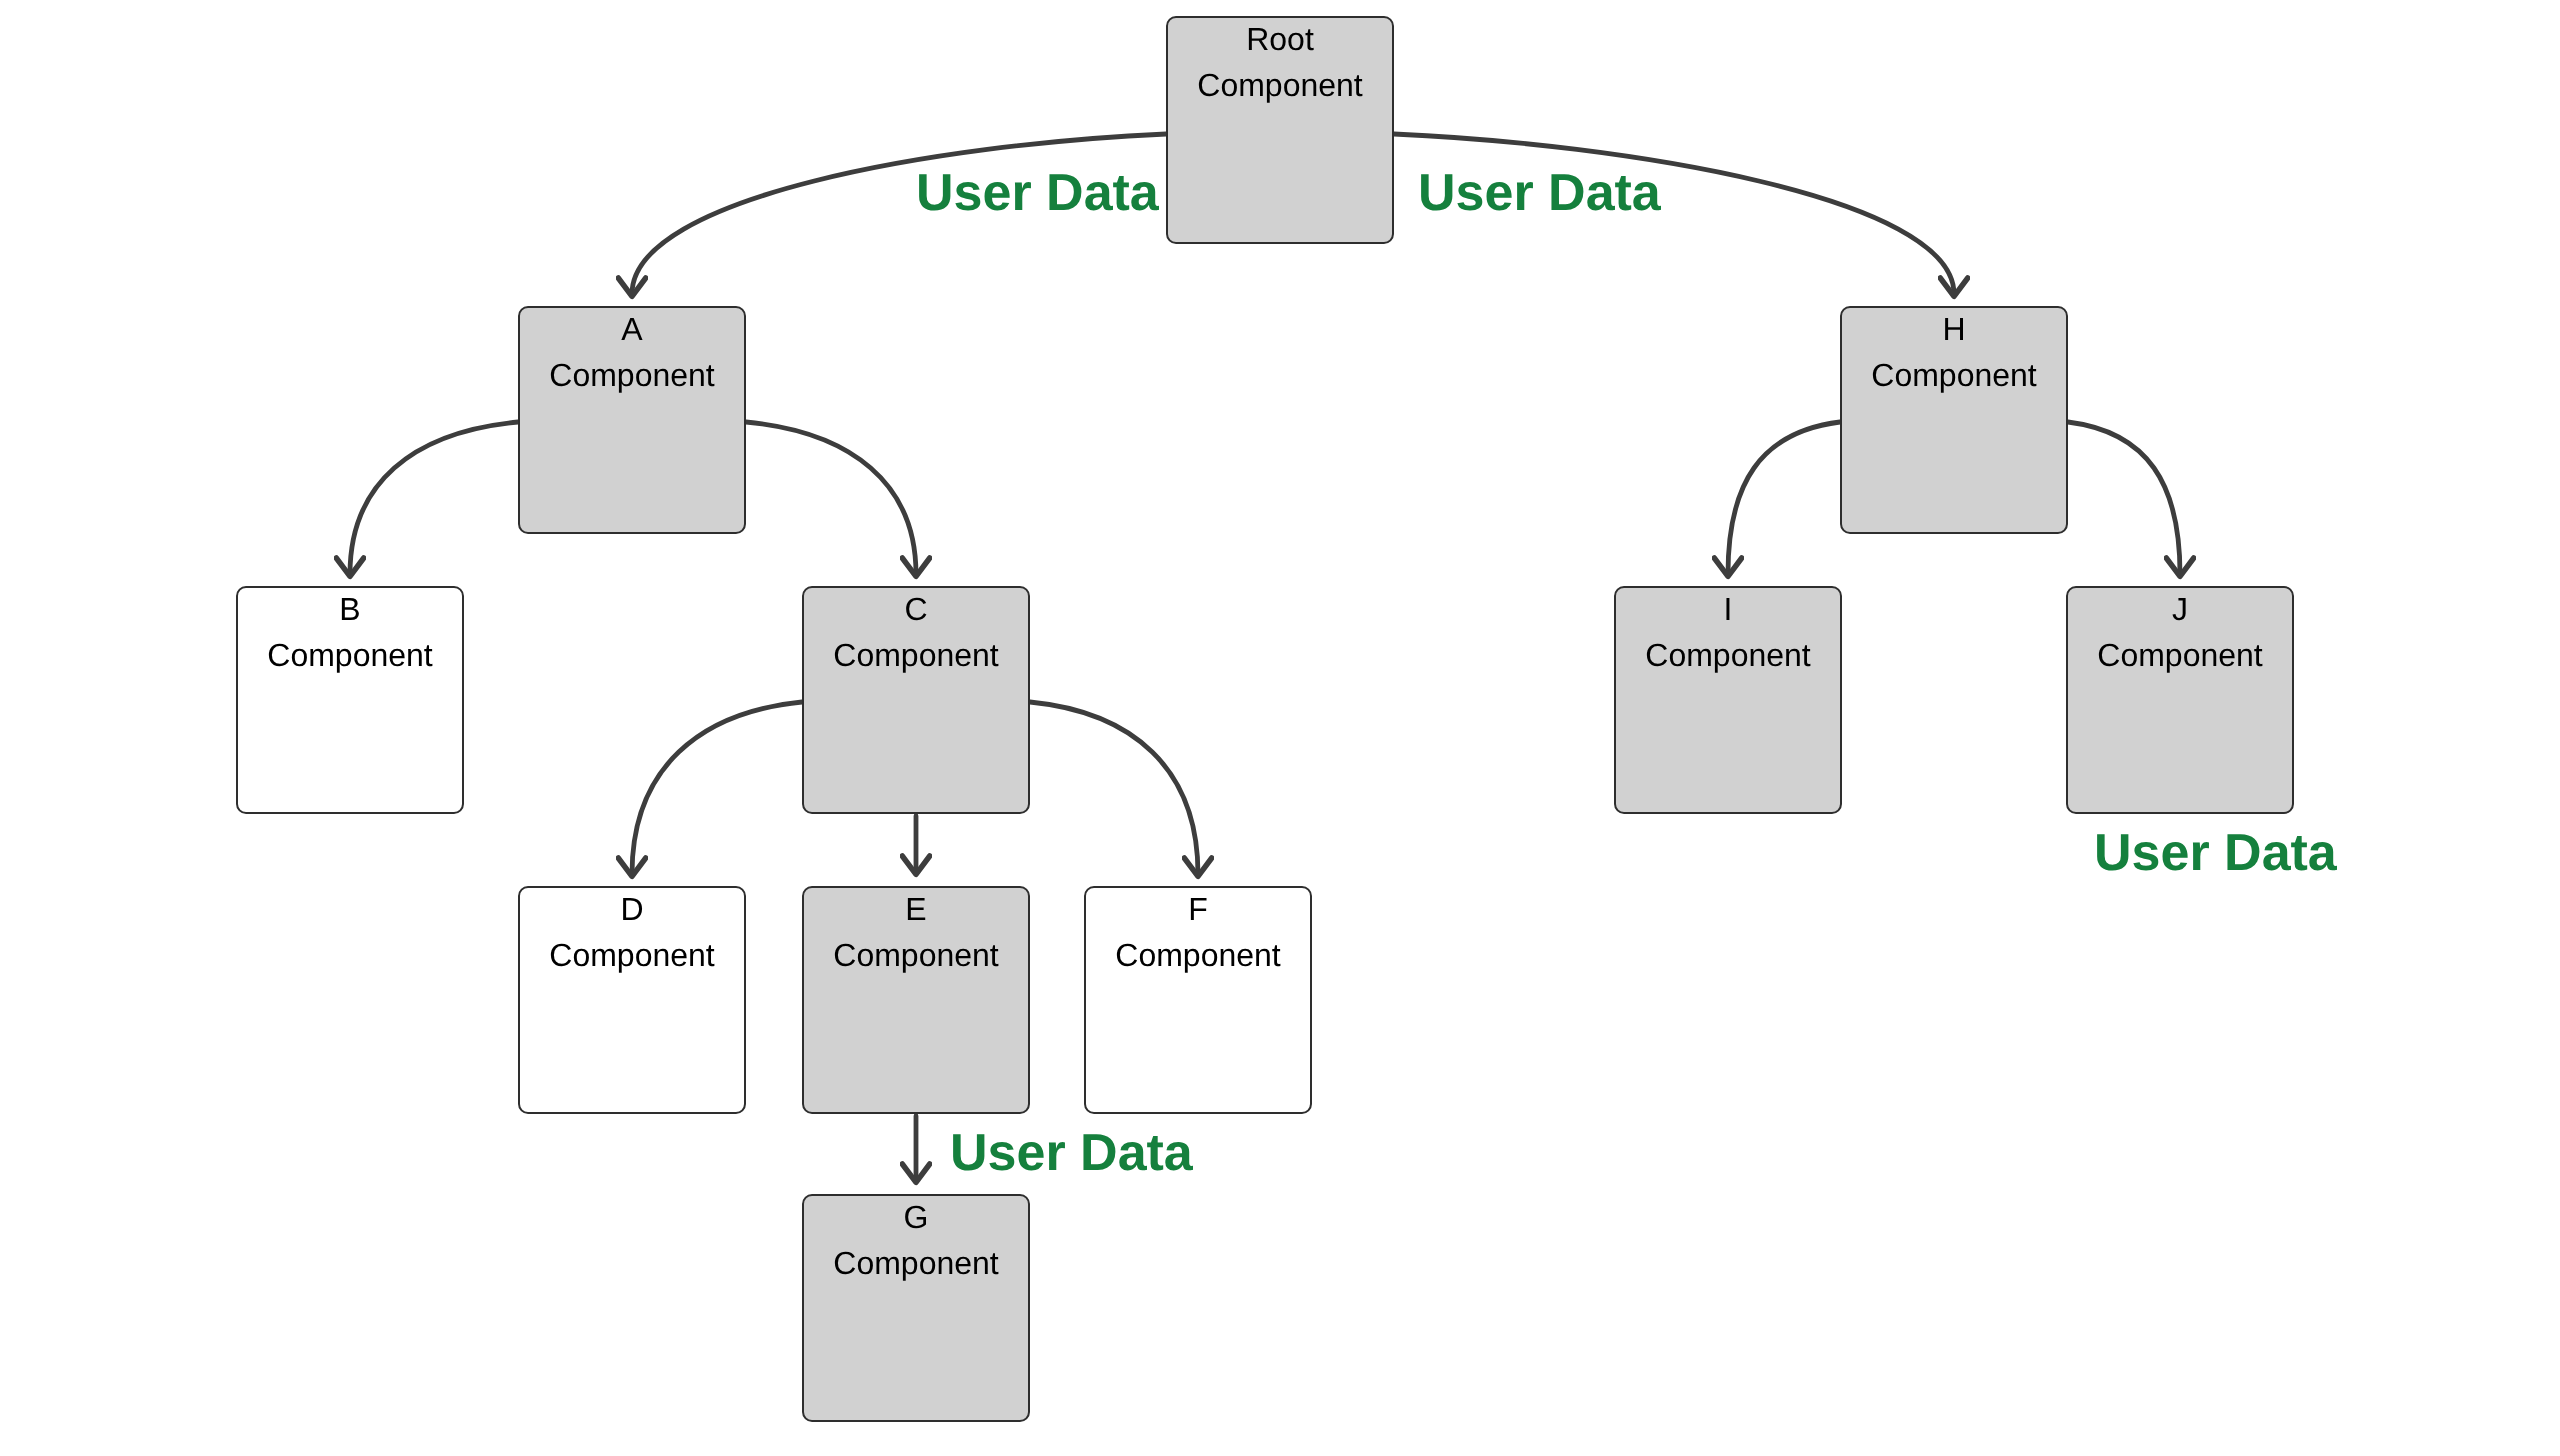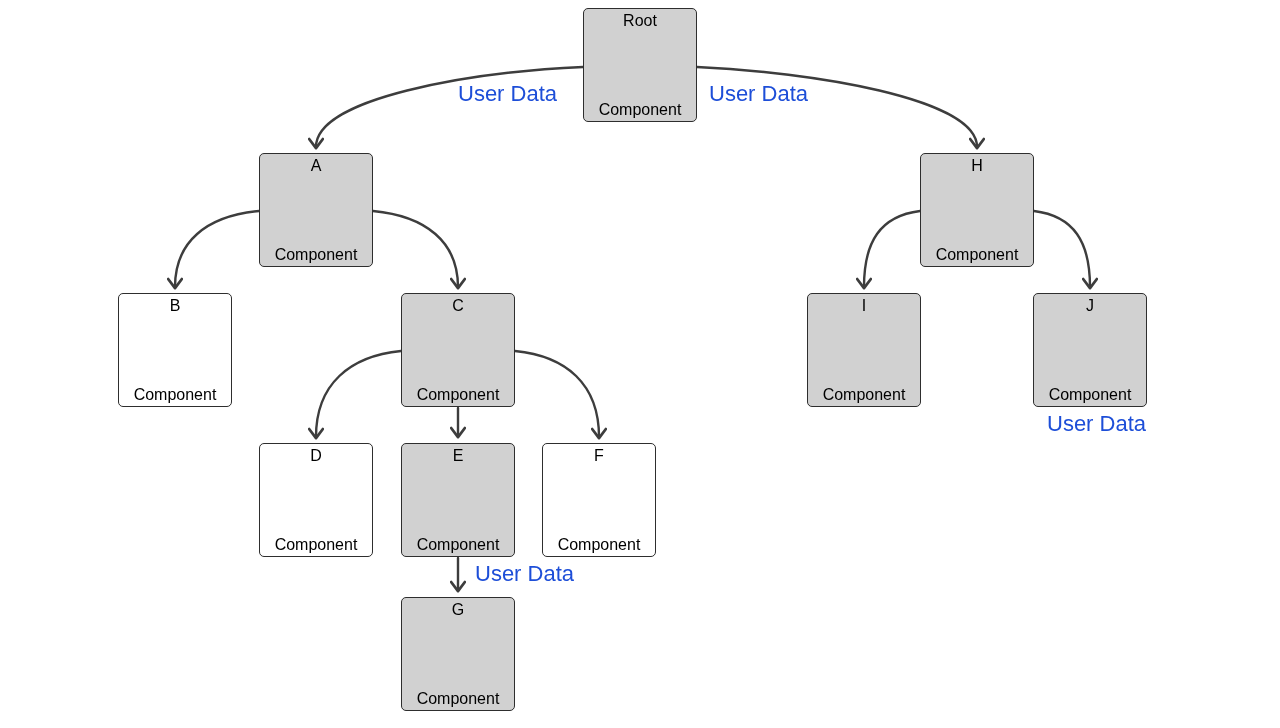--- a/index.html
+++ b/index.html
@@ -31,21 +31,21 @@
   .node {
     position: absolute;
     width: 114px;
     height: 114px;
     box-sizing: border-box;
     border: 1.6px solid #2e2e2e;
     border-radius: 5px;
     display: flex;
     flex-direction: column;
     align-items: center;
-    justify-content: space-between;
+    justify-content: flex-start;
     text-align: center;
     font-size: 16px;
     line-height: 23px;
     color: #000000;
   }
   .node.gray  { background: #d1d1d1; }
   .node.white { background: #ffffff; }
   .node span { display: block; }
 
   .pos-root { left: 583px;  top: 8px;   }
@@ -55,23 +55,23 @@
   .pos-d    { left: 259px;  top: 443px; }
   .pos-e    { left: 401px;  top: 443px; }
   .pos-f    { left: 542px;  top: 443px; }
   .pos-g    { left: 401px;  top: 597px; }
   .pos-h    { left: 920px;  top: 153px; }
   .pos-i    { left: 807px;  top: 293px; }
   .pos-j    { left: 1033px; top: 293px; }
 
   .edge-label {
     position: absolute;
-    font-size: 22px;
-    font-weight: 400;
-    color: #1d4ed8;
+    font-size: 26px;
+    font-weight: 700;
+    color: #15803d;
     white-space: nowrap;
   }
   .lbl-root-a { left: 458px;  top: 81px;  }
   .lbl-root-h { left: 709px;  top: 81px;  }
   .lbl-e-g    { left: 475px;  top: 561px; }
   .lbl-h-j    { left: 1047px; top: 411px; }
 </style>
 </head>
 <body>
 

